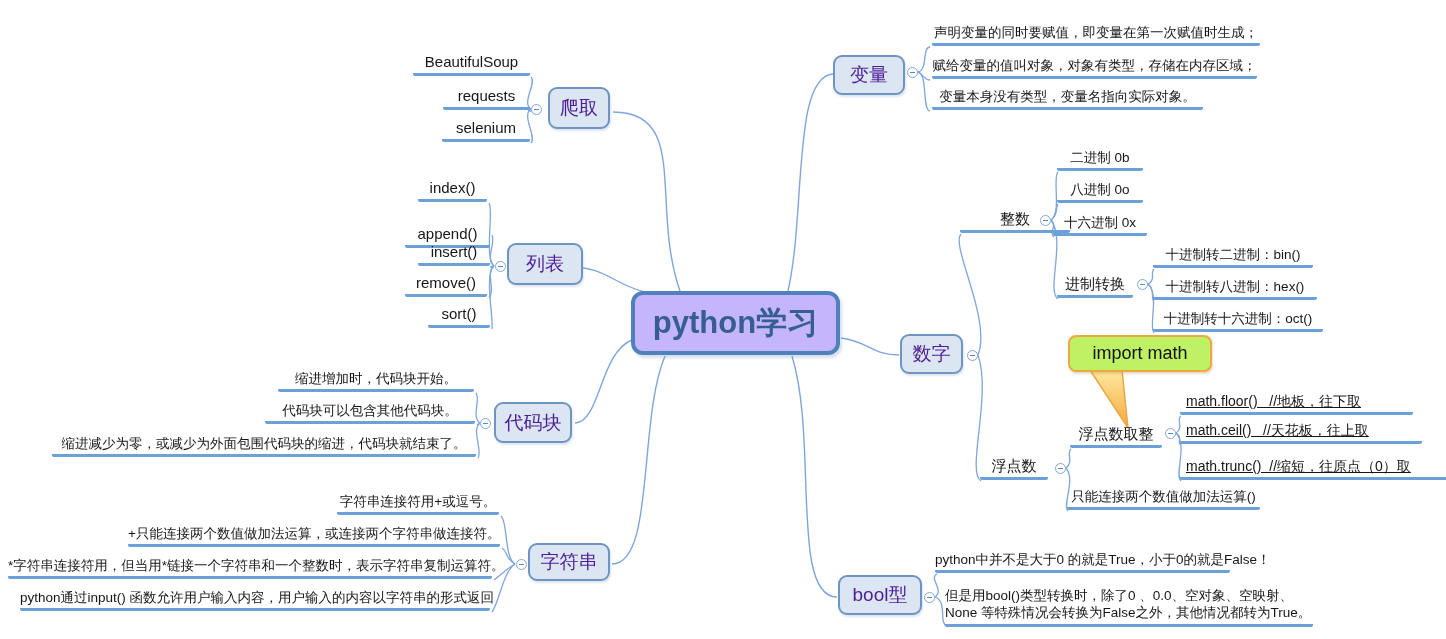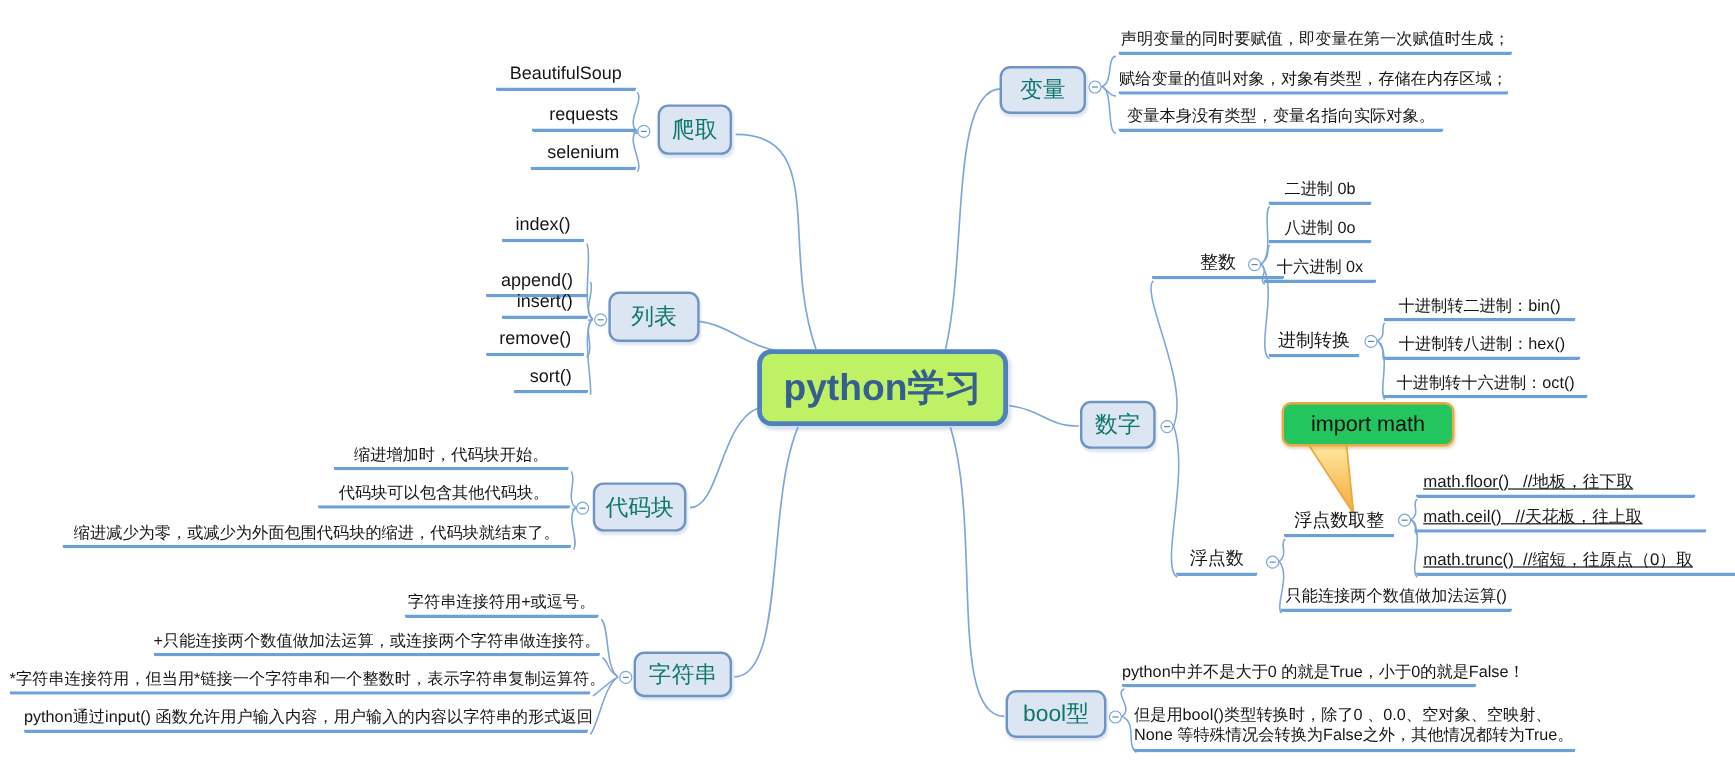--- a/index.html
+++ b/index.html
@@ -2,31 +2,31 @@
 <html><head>
 <meta charset="utf-8">
 <style>
   html,body{margin:0;padding:0;background:#fff;width:1446px;height:639px;overflow:hidden;
     font-family:"Liberation Sans","DejaVu Sans",sans-serif;}
   .stage{position:relative;width:1446px;height:639px;}
   svg.links{position:absolute;left:0;top:0;z-index:1;}
   .node,.topic,.root,.note,.toggle{position:absolute;z-index:2;box-sizing:border-box;}
   .topic{background:#dce6f2;border:2px solid #6f94c4;border-radius:9px;
     display:flex;align-items:center;justify-content:center;
-    font-size:19px;color:#0f766e;box-shadow:1px 2px 2px rgba(120,150,190,.25);}
-  .root{background:#bef264;border:4px solid #4f81bd;border-radius:12px;
+    font-size:19px;color:#4c1d95;box-shadow:1px 2px 2px rgba(120,150,190,.25);}
+  .root{background:#c4b5fd;border:4px solid #4f81bd;border-radius:12px;
     display:flex;align-items:center;justify-content:center;
     font-size:31px;font-weight:bold;color:#365e91;box-shadow:2px 3px 3px rgba(120,150,190,.3);}
   .leaf{position:absolute;z-index:2;font-size:13.5px;color:#161616;text-align:center;
     line-height:19px;padding-bottom:1px;white-space:pre;
     border-bottom:3.5px solid #6ca0d6;border-radius:2px;}
   .sub{font-size:15px;line-height:20px;}
   .code{font-size:14px;text-align:left;padding-left:6px;text-decoration:underline;}
   .wrap{white-space:normal;text-align:left;line-height:16.5px;padding-bottom:3px;}
-  .note{background:#22c55e;border:2px solid #eda743;border-radius:8px;
+  .note{background:#bef264;border:2px solid #eda743;border-radius:8px;
     display:flex;align-items:center;justify-content:center;
     font-size:18px;color:#111;box-shadow:1px 2px 2px rgba(180,140,60,.3);}
   .toggle{width:11px;height:11px;border-radius:50%;background:#fff;border:1px solid #7fa8d8;}
   .toggle::before{content:"";position:absolute;left:2px;right:2px;top:4px;height:1px;background:#5b87bd;}
 </style>
 </head>
 <body>
 
 <div class="stage">
 

